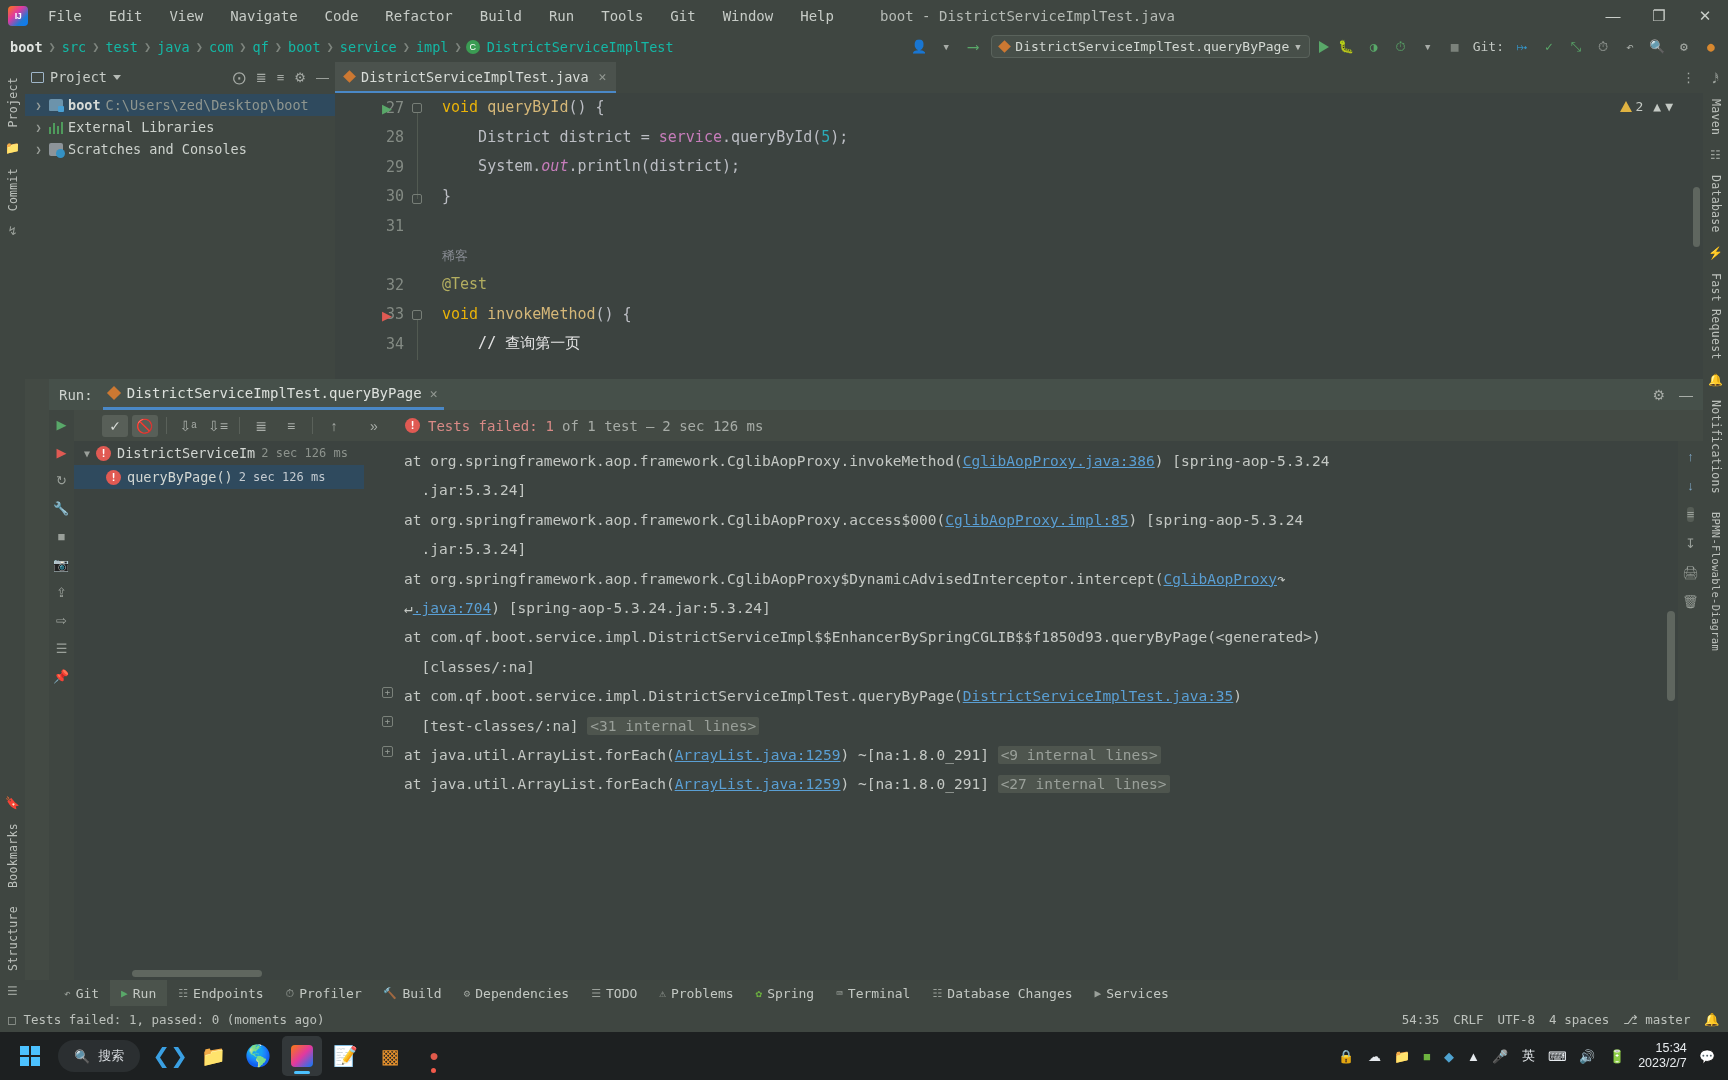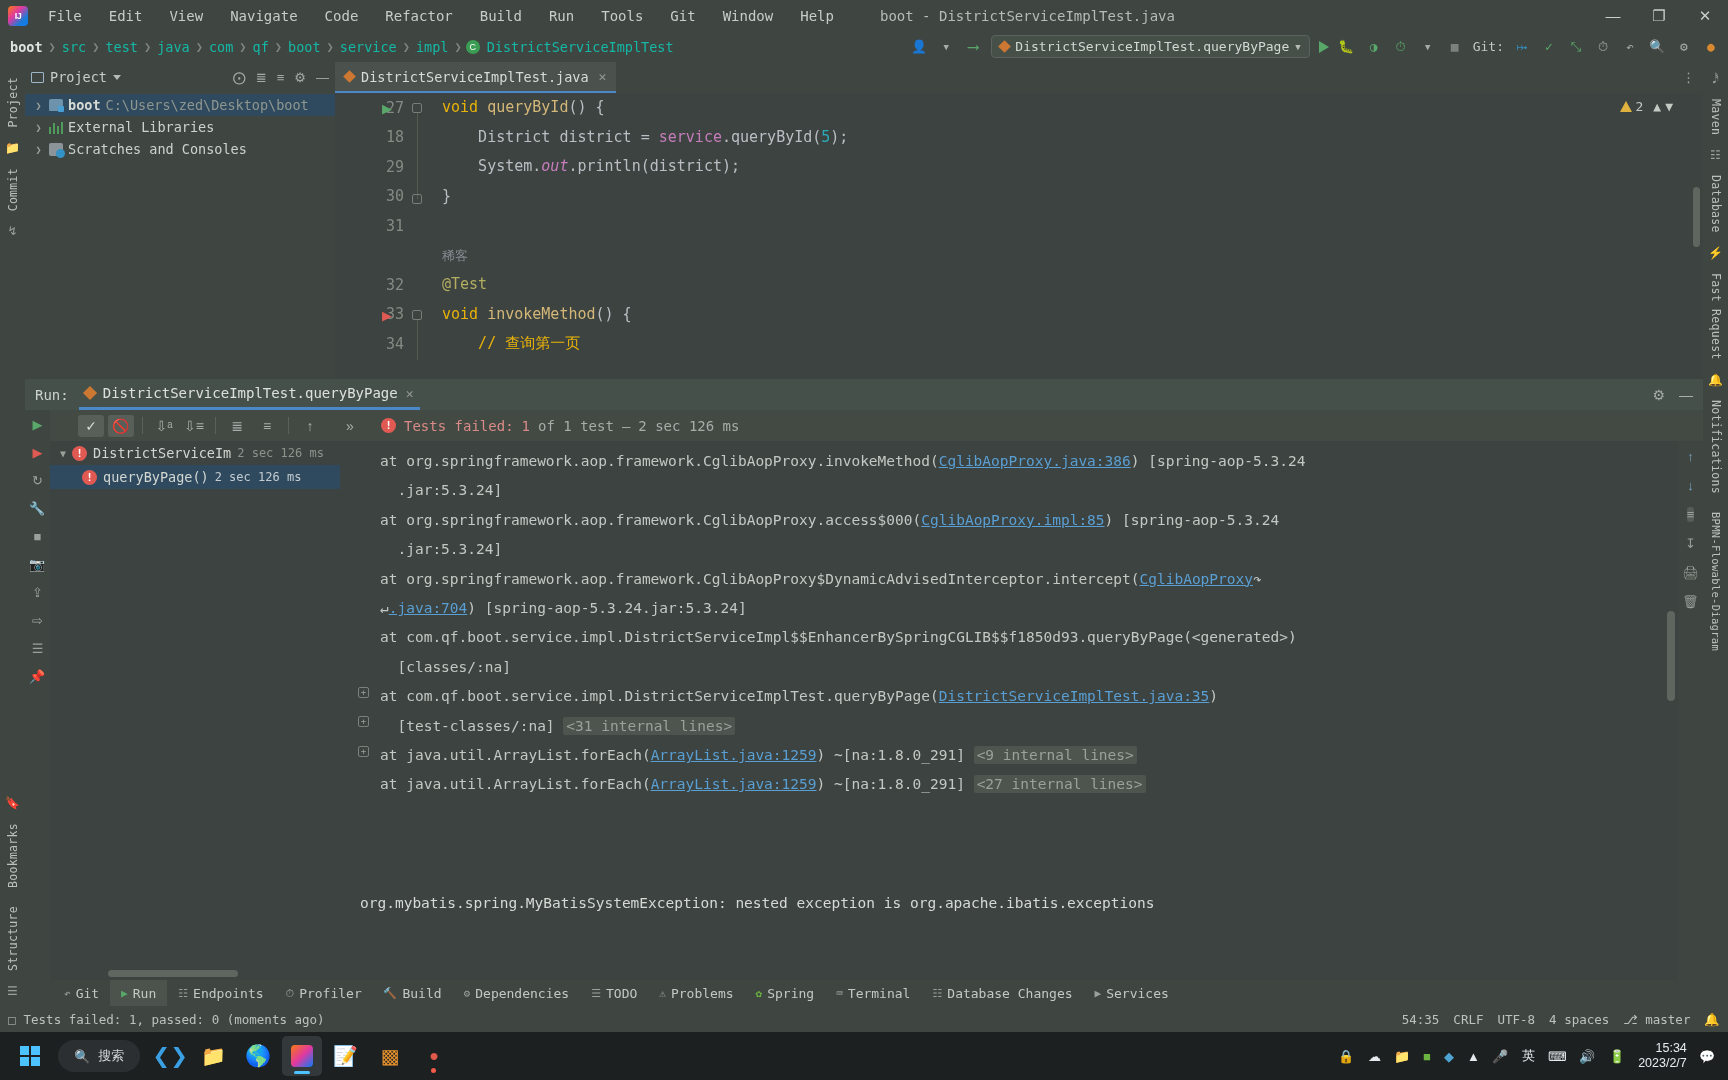--- a/index.html
+++ b/index.html
@@ -89,31 +89,31 @@
   .code { flex:1; position:relative; font-family:"DejaVu Sans Mono", monospace; font-size:15px;
           line-height:29.5px; white-space:pre; overflow:hidden; padding-left:18px; }
   .foldcol { width:14px; background:#3c4340; flex:none; position:relative; }
   .fold { position:absolute; left:2px; width:10px; height:10px; border:1px solid #777e77; border-radius:2px; }
   .foldline { position:absolute; left:6.5px; width:1px; background:#525a52; }
   .kw { color:#eab308; }
   .mth { color:#d5b778; }
   .fld { color:#c77dbb; }
   .num { color:#2aacb8; }
   .ann { color:#b3ae60; }
-  .cmt { color:#eab308; }
+  .cmt { color:#e5e5e5; }
   .pl  { color:#bcbec4; }
   .static-it { color:#c77dbb; font-style:italic; }
   .inlay { color:#868a91; font-size:13px; }
   .warn-chip { position:absolute; right:30px; top:6px; display:flex; align-items:center; gap:4px;
                font-family:"DejaVu Sans Mono",monospace; font-size:13px; color:#c4c9c4; }
   .warn-tri { width:0;height:0;border-left:6px solid transparent;border-right:6px solid transparent;border-bottom:11px solid #e0b341; }
   .scrollthumb { position:absolute; right:3px; width:7px; background:#5f665f; border-radius:4px; }
 
   
-  .run-win { flex:1; display:flex; flex-direction:column; background:#000000; min-height:0; }
+  .run-win { flex:1; display:flex; flex-direction:column; background:#000000; min-height:0;margin-left:24px; }
   .run-head { height:31px; background:#46504a; display:flex; align-items:center; padding:0 10px; flex:none; gap:10px;}
   .run-head .lbl { font-family:"DejaVu Sans Mono", monospace; font-size:14px; color:#cdd2cd; }
   .run-tab { display:flex; align-items:center; gap:8px; padding:0 6px; height:31px;
              border-bottom:3px solid #4a88c7; font-family:"DejaVu Sans Mono", monospace; font-size:14px; color:#dde1dd; }
   .run-tab .diamond { width:10px;height:10px;background:#cc7832;transform:rotate(45deg); }
   .run-head-right { margin-left:auto; display:flex; align-items:center; gap:14px; color:#a8ada8; font-size:14px; }
 
   .run-body { flex:1; display:flex; min-height:0; }
   .run-left-tb { width:25px; background:#3f4641; display:flex; flex-direction:column; align-items:center;
                  gap:13px; padding-top:7px; flex:none; color:#9aa09a; font-size:13px; }
@@ -323,21 +323,21 @@
               <span class="x">✕</span>
             </div>
             <div class="tabs-right">
               <span>⋮</span>
             </div>
           </div>
 
           <div class="code-wrap">
             <div class="gutter">
               <div class="gline">27</div>
-              <div class="gline">18</div>
+              <div class="gline">28</div>
               <div class="gline">29</div>
               <div class="gline">30</div>
               <div class="gline">31</div>
               <div class="gline"></div>
               <div class="gline">32</div>
               <div class="gline">33</div>
               <div class="gline">34</div>
               <span class="gmark run-gm" style="top:8px;">▶</span>
               <span class="gmark" style="top:215px;color:#e05a53;">▶</span>
             </div>
@@ -449,24 +449,20 @@
 <span class="cl">at org.springframework.aop.framework.CglibAopProxy$DynamicAdvisedInterceptor.intercept(</span><span class="lnk">CglibAopProxy</span><span class="cl">↷</span>
 <span class="cl">↵</span><span class="lnk">.java:704</span><span class="cl">) [spring-aop-5.3.24.jar:5.3.24]</span>
 <span class="cl">at com.qf.boot.service.impl.DistrictServiceImpl$$EnhancerBySpringCGLIB$$f1850d93.queryByPage(&lt;generated&gt;)</span>
 <span class="cl">  [classes/:na]</span>
 <span class="cl">at com.qf.boot.service.impl.DistrictServiceImplTest.queryByPage(</span><span class="lnk">DistrictServiceImplTest.java:35</span><span class="cl">)</span>
 <span class="cl">  [test-classes/:na] </span><span class="collapsed">&lt;31 internal lines&gt;</span>
 <span class="cl">at java.util.ArrayList.forEach(</span><span class="lnk">ArrayList.java:1259</span><span class="cl">) ~[na:1.8.0_291] </span><span class="collapsed">&lt;9 internal lines&gt;</span>
 <span class="cl">at java.util.ArrayList.forEach(</span><span class="lnk">ArrayList.java:1259</span><span class="cl">) ~[na:1.8.0_291] </span><span class="collapsed">&lt;27 internal lines&gt;</span>
 
 </div>
-                <div style="position:absolute;left:20px;top:389px;white-space:pre;">
-                  <div class="exc">org.mybatis.spring.MyBatisSystemException: nested exception is org.apache.ibatis.exceptions</div>
-                  <div style="color:#d6d9d6;">PersistenceException:</div>
-                </div>
                 <div class="cons-scroll" style="top:170px;height:90px;"></div>
               </div>
 
               <div class="run-right-tb">
                 <span style="color:#7fa8c9;">↑</span>
                 <span style="color:#7fa8c9;">↓</span>
                 <span class="hl">≡</span>
                 <span>↧</span>
                 <span>🖨</span>
                 <span>🗑</span>

